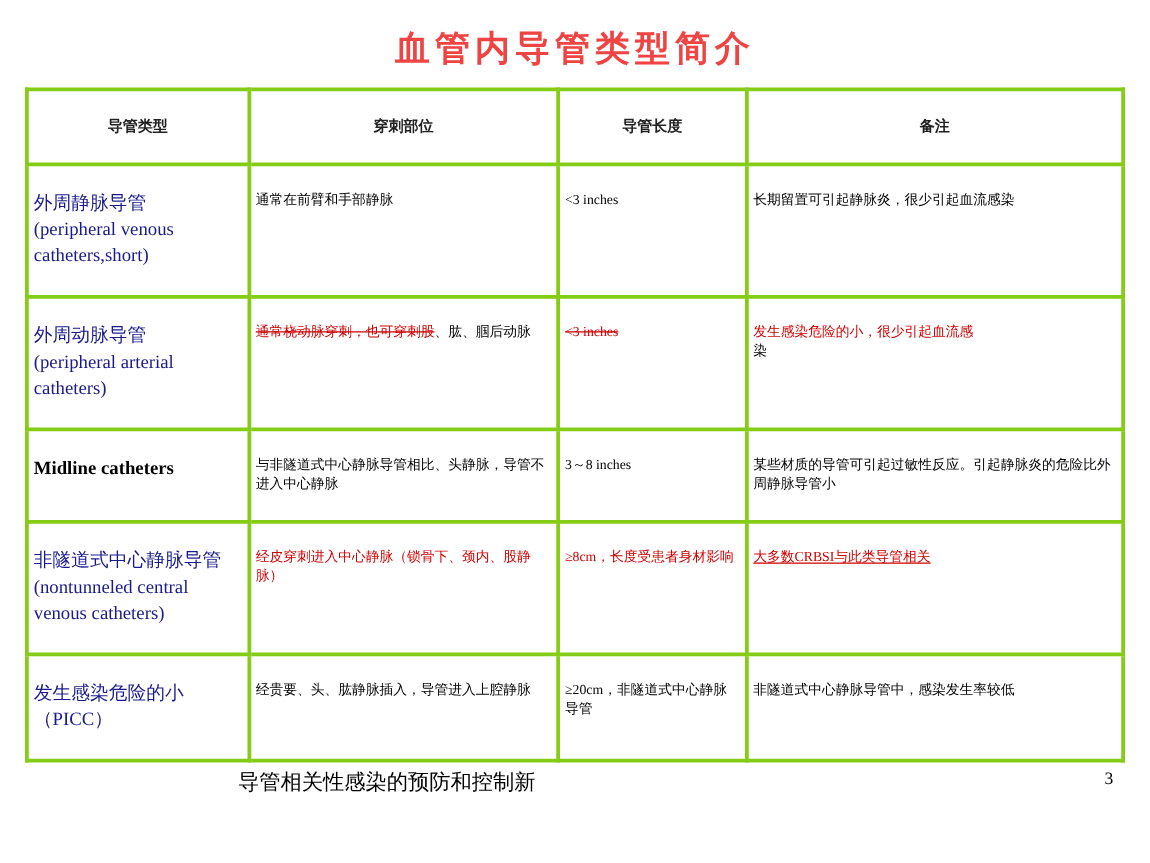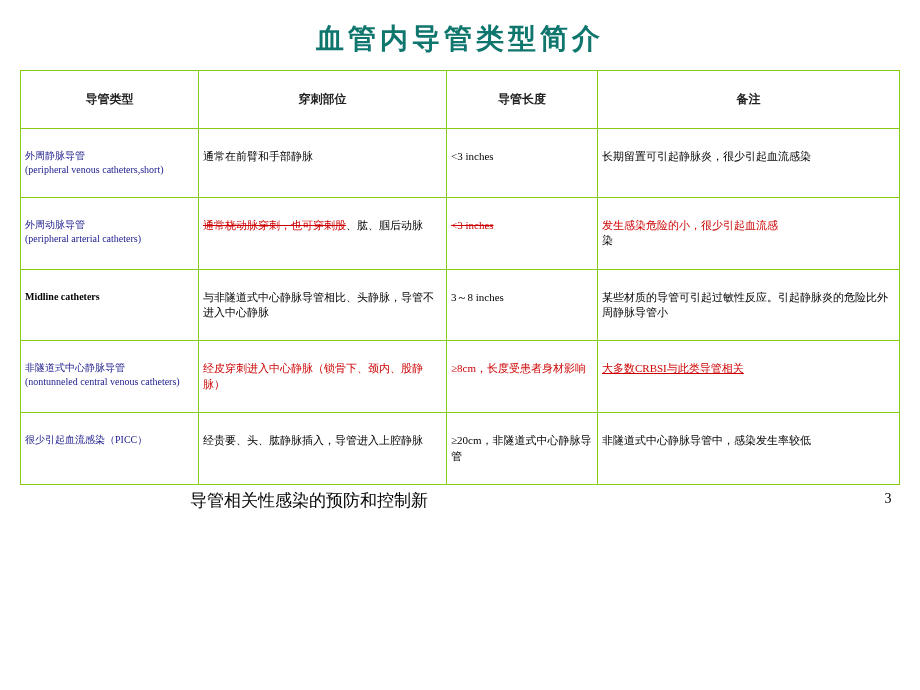--- a/index.html
+++ b/index.html
@@ -15,51 +15,51 @@
       width: 920px;
       height: 690px;
       background: #fff;
       padding: 10px 20px 10px 20px;
       position: relative;
     }
     .title {
       text-align: center;
       font-size: 28px;
       font-weight: bold;
-      color: #0f766e;
+      color: #ef4444;
       letter-spacing: 4px;
       padding: 10px 0 12px 0;
       font-family: SimHei, "黑体", sans-serif;
     }
     table {
       width: 100%;
       border-collapse: collapse;
       font-size: 11px;
       table-layout: fixed;
     }
     th, td {
-      border: 1px solid #84cc16;
+      border: 3px solid #84cc16;
       padding: 20px 4px;
       vertical-align: top;
       line-height: 1.4;
     }
     thead th {
       background: #fff;
       font-weight: bold;
       font-size: 12px;
       color: #222;
     }
     col.col1 { width: 165px; }
     col.col2 { width: 230px; }
     col.col3 { width: 140px; }
     col.col4 { width: 280px; }
 
     .left-col {
       color: #1a1a8c;
-      font-size: 10px;
+      font-size: 15px;
       font-family: Liberation Serif, serif;
     }
     .row-midline .left-col {
       color: #000;
       font-weight: bold;
       font-style: normal;
     }
     .highlight-red {
       color: #cc0000;
       text-decoration: line-through;
@@ -146,21 +146,21 @@
           <span class="highlight-red-plain">≥8cm，长度受患者身材影响</span>
         </td>
         <td>
           <span class="note-red-underline">大多数CRBSI与此类导管相关</span>
         </td>
       </tr>
 
 
       <tr>
         <td class="left-col">
-          <span>很少引起血流感染（PICC）</span>
+          <span>发生感染危险的小（PICC）</span>
         </td>
         <td>经贵要、头、肱静脉插入，导管进入上腔静脉</td>
         <td>≥20cm，非隧道式中心静脉导管</td>
         <td>非隧道式中心静脉导管中，感染发生率较低</td>
       </tr>
 
 
 
       <tr>
         <td colspan="3" style="text-align:center; border:none; padding:4px 0; font-size:17px;">导管相关性感染的预防和控制新</td>

